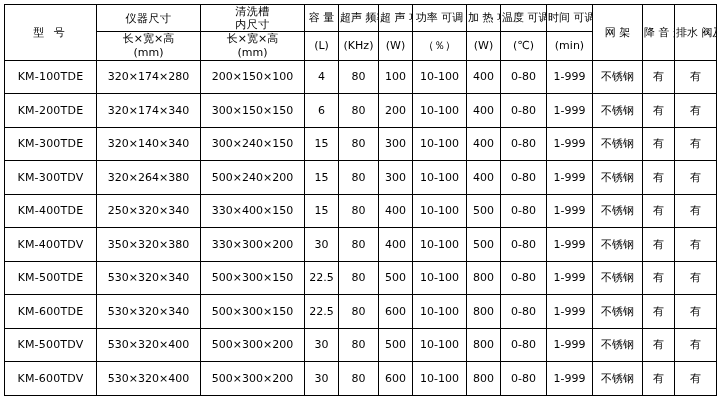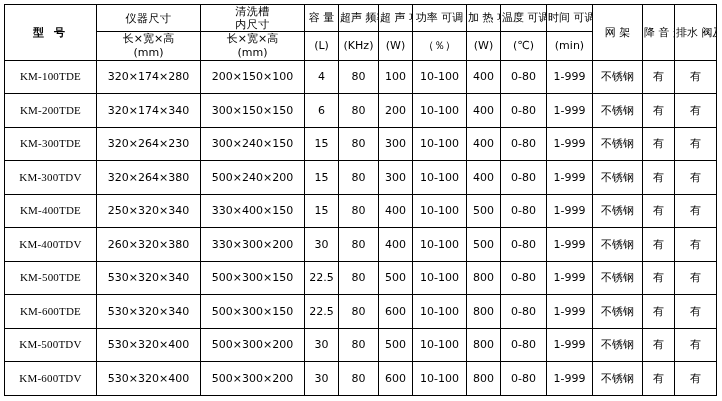--- a/index.html
+++ b/index.html
@@ -50,31 +50,29 @@
   .hdr-unit {
     font-size: 11px;
   }
   .hdr-unit .stack {
     display: block;
     line-height: 1.25;
   }
   .model-cell {
     font-size: 11.5px;
     letter-spacing: 0.2px;
-    font-family: Liberation Serif, serif;
   }
   .dim-cell {
     font-size: 11.5px;
   }
   .num-cell {
     font-size: 11.5px;
   }
   .wide-letters {
     letter-spacing: 3px;
-    font-weight: bold;
   }
   .vert-narrow {
     font-size: 12.5px;
   }
 </style>
 </head>
 <body>
 
 <div class="sheet">
   <table class="spec">
@@ -210,21 +208,21 @@
         <td class="num-cell">10-100</td>
         <td class="num-cell">400</td>
         <td class="num-cell">0-80</td>
         <td class="num-cell">1-999</td>
         <td class="num-cell">不锈钢</td>
         <td class="num-cell">有</td>
         <td class="num-cell">有</td>
       </tr>
       <tr>
         <td class="model-cell">KM-300TDE</td>
-        <td class="dim-cell">320×264×230</td>
+        <td class="dim-cell">320×140×340</td>
         <td class="dim-cell">300×240×150</td>
         <td class="num-cell">15</td>
         <td class="num-cell">80</td>
         <td class="num-cell">300</td>
         <td class="num-cell">10-100</td>
         <td class="num-cell">400</td>
         <td class="num-cell">0-80</td>
         <td class="num-cell">1-999</td>
         <td class="num-cell">不锈钢</td>
         <td class="num-cell">有</td>
@@ -255,21 +253,21 @@
         <td class="num-cell">10-100</td>
         <td class="num-cell">500</td>
         <td class="num-cell">0-80</td>
         <td class="num-cell">1-999</td>
         <td class="num-cell">不锈钢</td>
         <td class="num-cell">有</td>
         <td class="num-cell">有</td>
       </tr>
       <tr>
         <td class="model-cell">KM-400TDV</td>
-        <td class="dim-cell">260×320×380</td>
+        <td class="dim-cell">350×320×380</td>
         <td class="dim-cell">330×300×200</td>
         <td class="num-cell">30</td>
         <td class="num-cell">80</td>
         <td class="num-cell">400</td>
         <td class="num-cell">10-100</td>
         <td class="num-cell">500</td>
         <td class="num-cell">0-80</td>
         <td class="num-cell">1-999</td>
         <td class="num-cell">不锈钢</td>
         <td class="num-cell">有</td>

